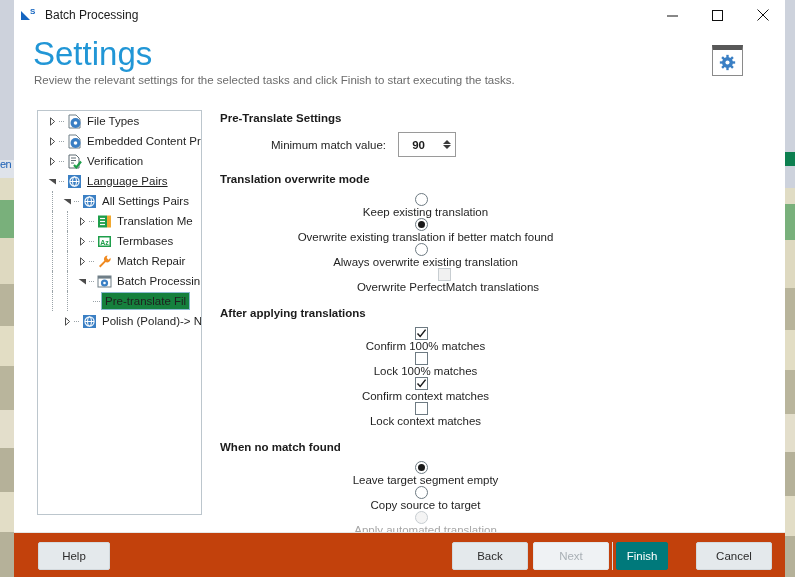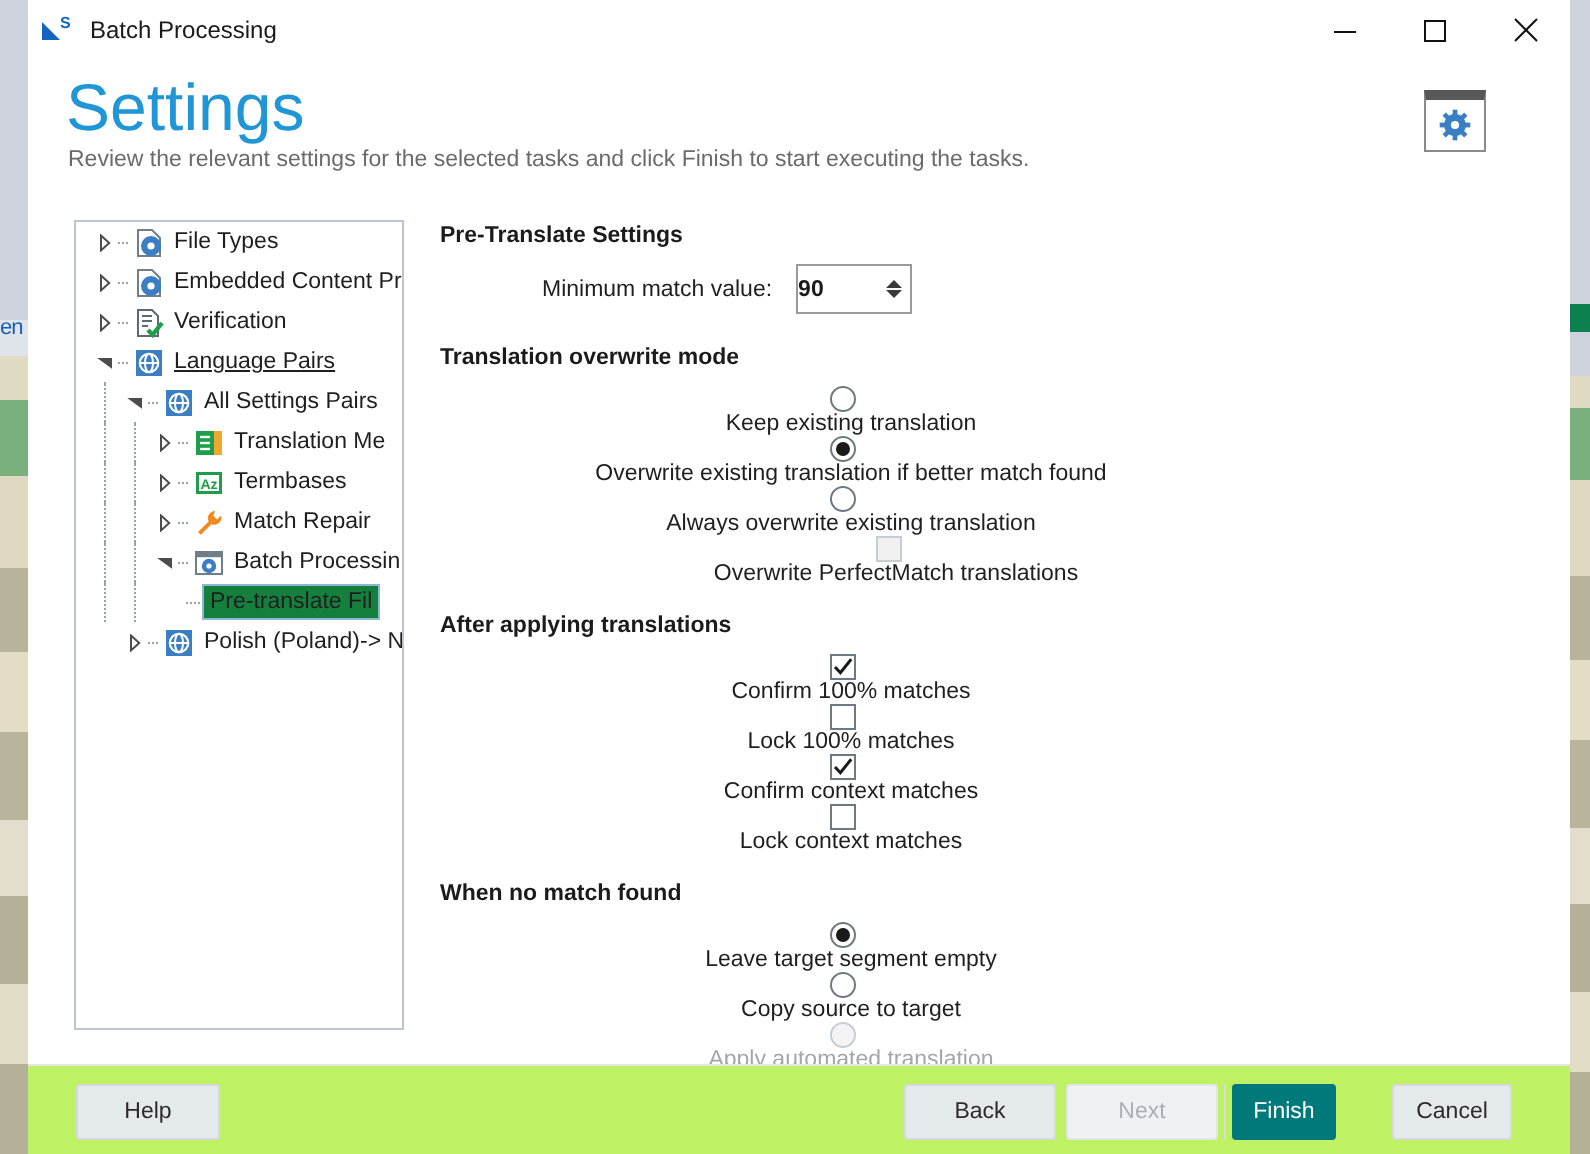--- a/index.html
+++ b/index.html
@@ -136,21 +136,21 @@
   .row-field {
     display: flex; align-items: center; margin: 0 0 16px 14px;
   }
   .field-label { font-size: 11.5px; color: #1f1f1f; margin-right: 12px; padding-left: 37px; }
   .spinner {
     width: 58px; height: 25px;
     border: 1px solid #9a9a9a; background: #fff;
     display: flex; align-items: center;
   }
   .spin-val {
-    flex: 1; text-align: left;
+    flex: 1; text-align: center;
     font-size: 11.5px; font-weight: bold; color: #1a1a1a;
   }
   .spin-arrows {
     width: 17px; height: 100%;
     display: flex; flex-direction: column;
     align-items: center; justify-content: center; gap: 1px;
   }
   .spin-arrows .up, .spin-arrows .dn { width: 0; height: 0; }
   .spin-arrows .up { border-left: 4px solid transparent; border-right: 4px solid transparent; border-bottom: 4px solid #3a3a3a; }
   .spin-arrows .dn { border-left: 4px solid transparent; border-right: 4px solid transparent; border-top: 4px solid #3a3a3a; }
@@ -177,38 +177,38 @@
     display: flex; align-items: center; justify-content: center;
   }
   .check.disabled { border-color: #c7cdd1; background: #f1f1f1; }
   .check svg { display: block; }
 
   .sec-gap { height: 14px; }
 
   
   .bottombar {
     position: absolute; left: 14px; right: 10px; bottom: 0; height: 45px;
-    background: #bef264;
+    background: #c2410c;
     border-top: 1px solid #e6e6e6;
   }
   .btn {
     position: absolute; top: 9px;
     height: 28px;
     background: #e4e9ec;
     border: 1px solid #d3d9dd;
     border-radius: 2px;
     font-size: 11.5px; color: #2b2b2b;
     display: flex; align-items: center; justify-content: center;
     font-family: "Liberation Sans", sans-serif;
   }
   .btn.help   { left: 24px;  width: 72px; }
   .btn.back   { left: 438px; width: 76px; }
   .btn.next   { left: 519px; width: 76px; color: #a9b0b5; background: #eff2f4; border-color: #e2e6e9; }
   .btn.finish { left: 602px; width: 52px; background: #00797b; border-color: #00797b; color: #ffffff; }
-  .btn.cancel { left: 682px; width: 60px; }
+  .btn.cancel { left: 682px; width: 76px; }
   .sep-v {
     position: absolute; left: 598px; top: 9px; width: 1px; height: 28px;
     background: #d8dde0;
   }
 </style>
 </head>
 <body>
 
 <div id="root">
 

